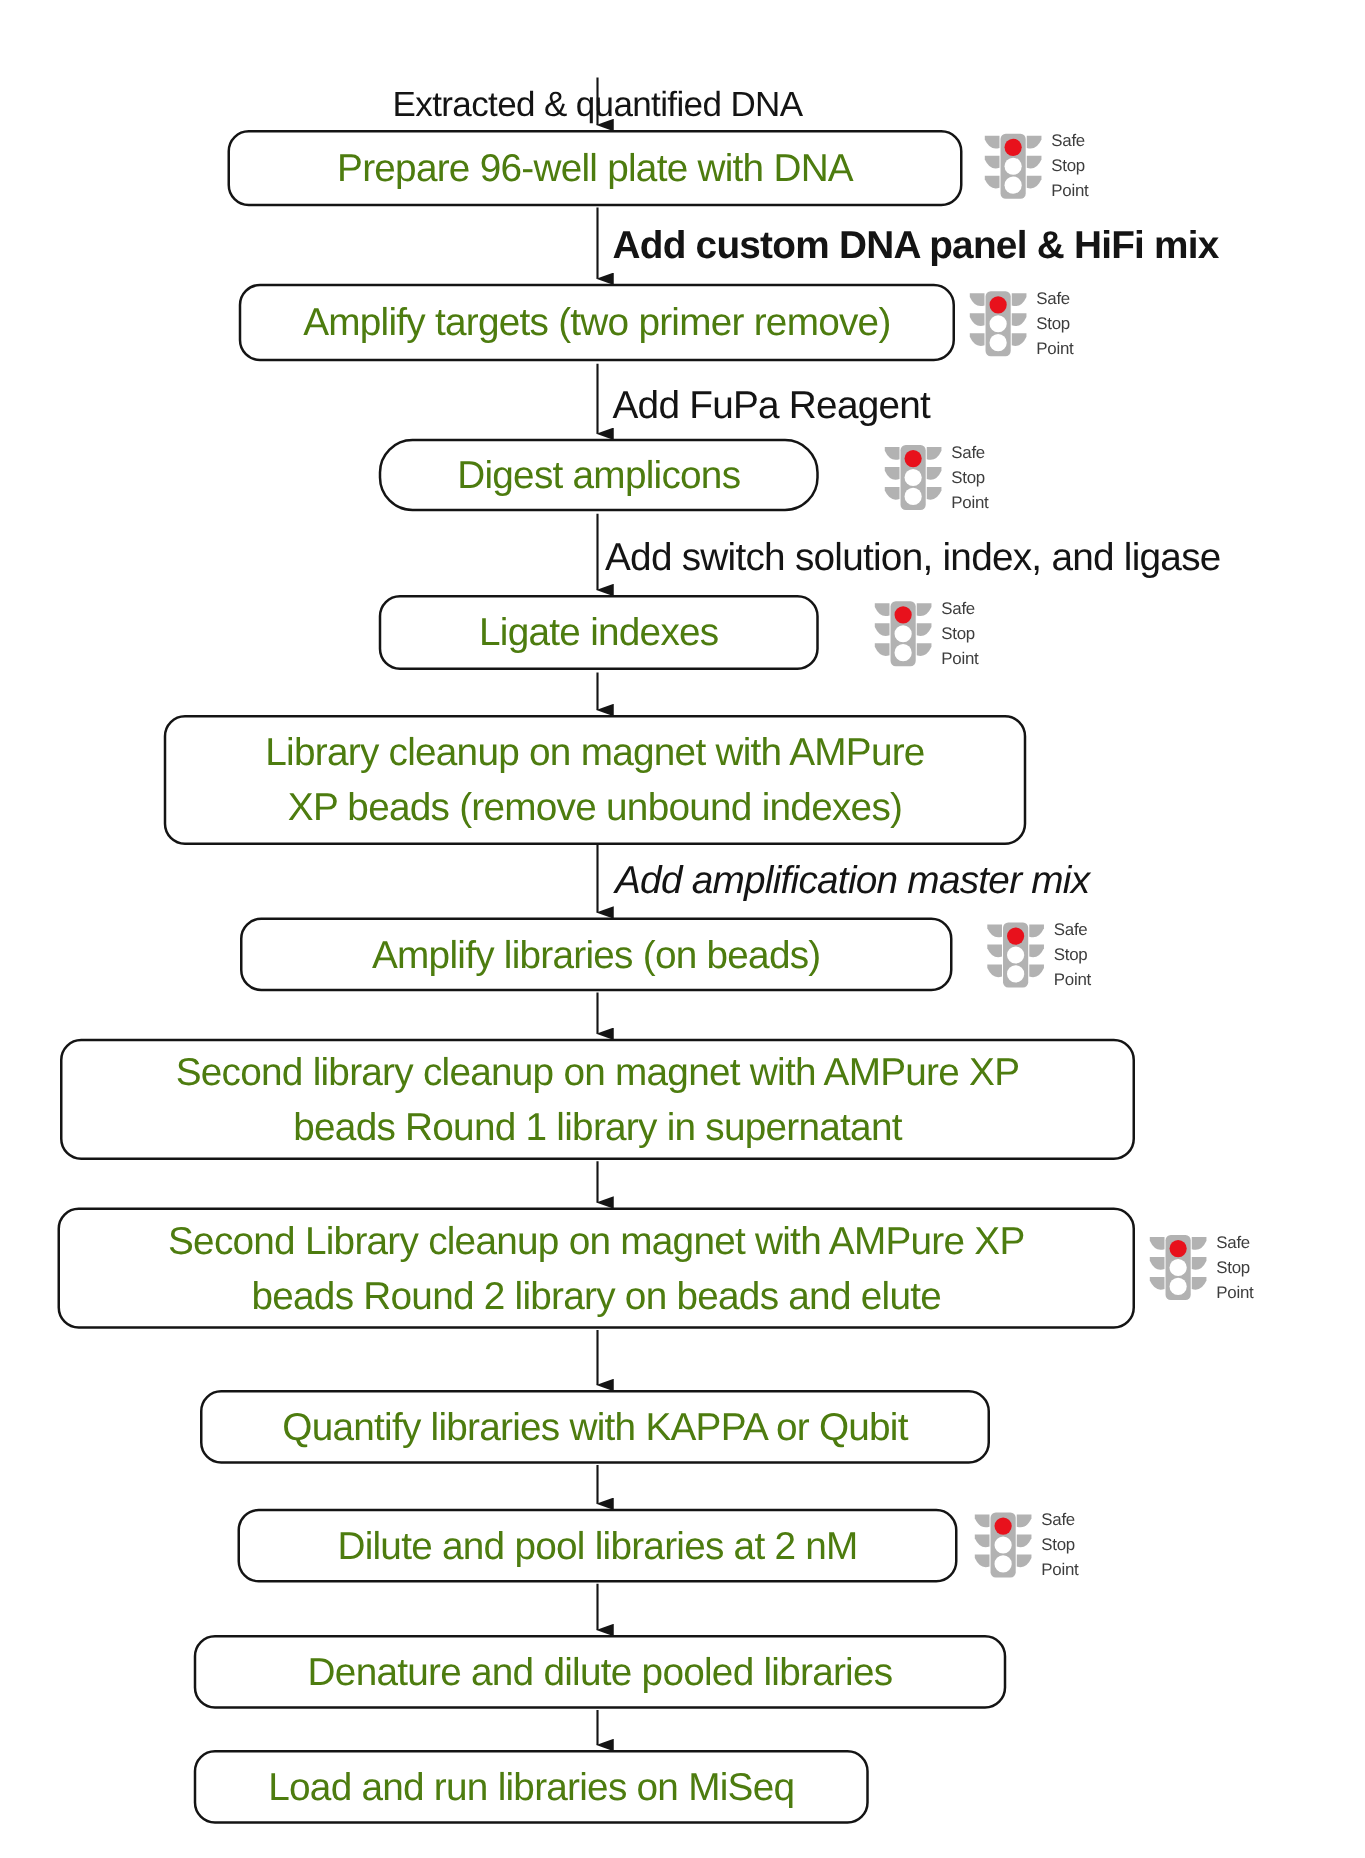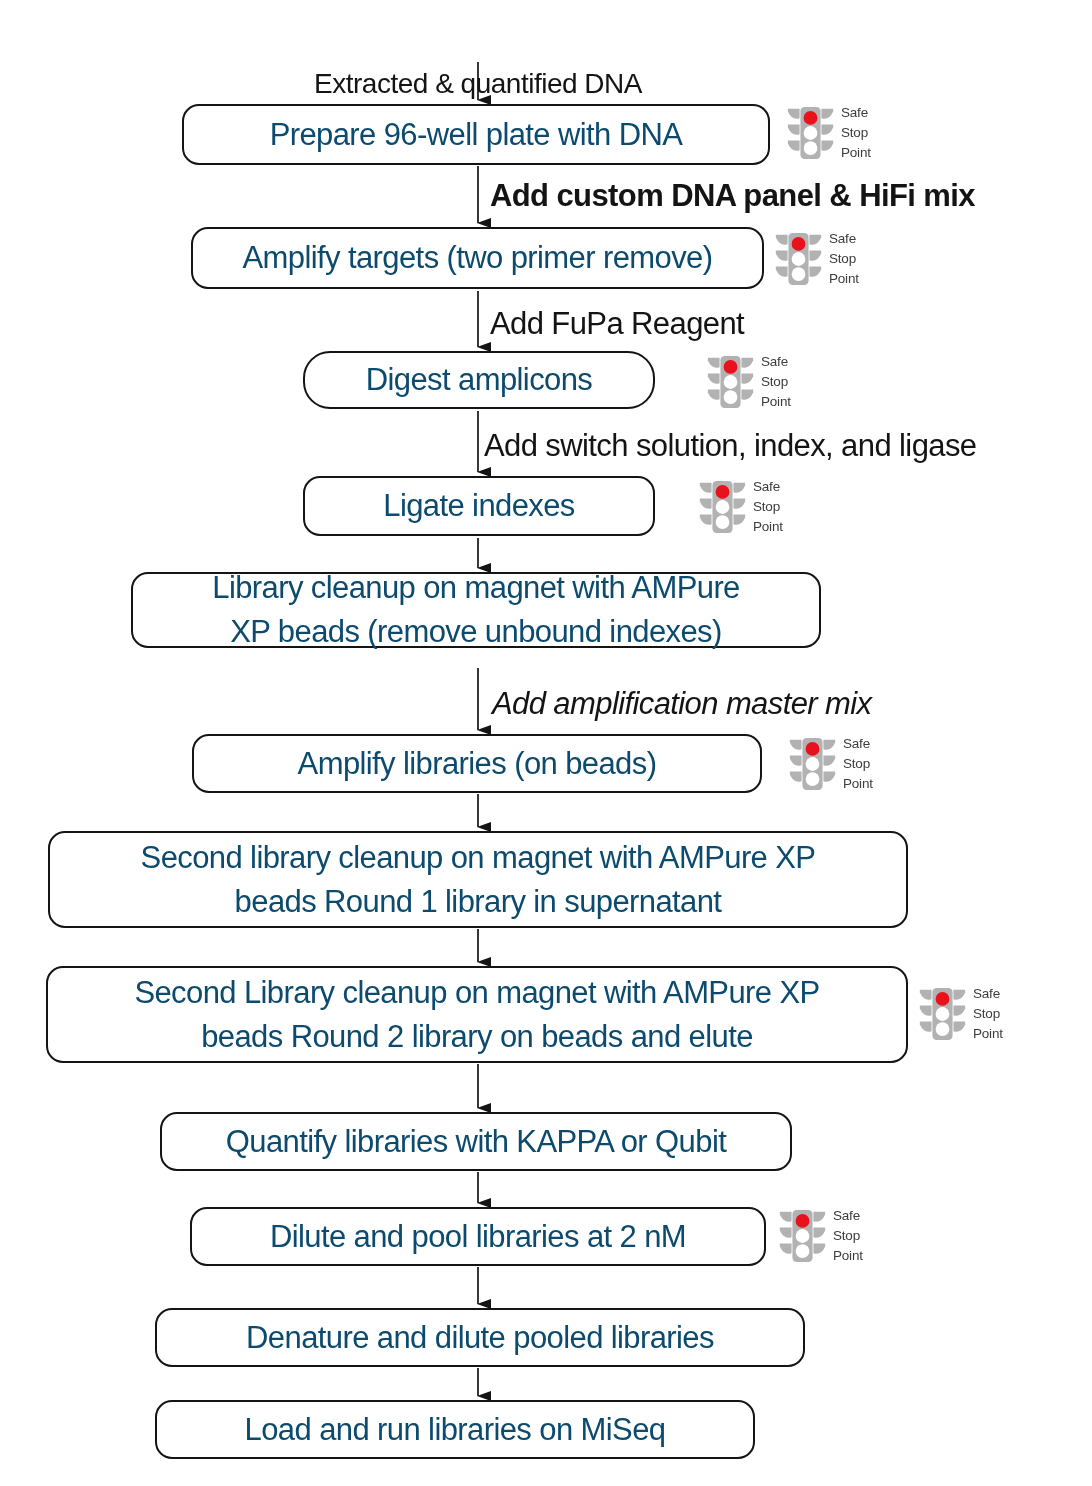--- a/index.html
+++ b/index.html
@@ -29,44 +29,44 @@
     background: #ffffff;
     border: 2.5px solid #141414;
     border-radius: 17px;
     display: flex;
     align-items: center;
     justify-content: center;
     text-align: center;
     font-size: 31px;
     line-height: 44px;
     letter-spacing: -0.6px;
-    color: #0c4a6e;
+    color: #4d7c0f;
     white-space: pre-line;
   }
   .node.one { white-space: pre; }
   .edge-label {
     position: absolute;
     font-size: 31px;
     letter-spacing: -0.6px;
     white-space: pre;
     color: #141414;
   }
   
   #n1  { left: 182px; top: 104px;  width: 588px; height: 61px; }
   #n2  { left: 191px; top: 227px;  width: 573px; height: 62px; }
   #n3  { left: 303px; top: 351px;  width: 352px; height: 58px; border-radius: 27px; }
   #n4  { left: 303px; top: 476px;  width: 352px; height: 60px; }
-  #n5  { left: 131px; top: 572px;  width: 690px; height: 76px; }
+  #n5  { left: 131px; top: 572px;  width: 690px; height: 104px; }
   #n6  { left: 192px; top: 734px;  width: 570px; height: 59px; }
   #n7  { left: 48px;  top: 831px;  width: 860px; height: 97px; }
   #n8  { left: 46px;  top: 966px;  width: 862px; height: 97px; }
   #n9  { left: 160px; top: 1112px; width: 632px; height: 59px; }
   #n10 { left: 190px; top: 1207px; width: 576px; height: 59px; }
   #n11 { left: 155px; top: 1308px; width: 650px; height: 59px; }
-  #n12 { left: 155px; top: 1400px; width: 600px; height: 59px; }
+  #n12 { left: 155px; top: 1400px; width: 540px; height: 59px; }
   
   #el1 { left: 490px; top: 178px; font-weight: bold; }
   #el2 { left: 490px; top: 306px; }
   #el3 { left: 484px; top: 428px; }
   #el4 { left: 492px; top: 686px; font-style: italic; }
   
   .tl-slot { position: absolute; }
   #tl1 { left: 787px; top: 102px; }
   #tl2 { left: 775px; top: 228px; }
   #tl3 { left: 707px; top: 351px; }

